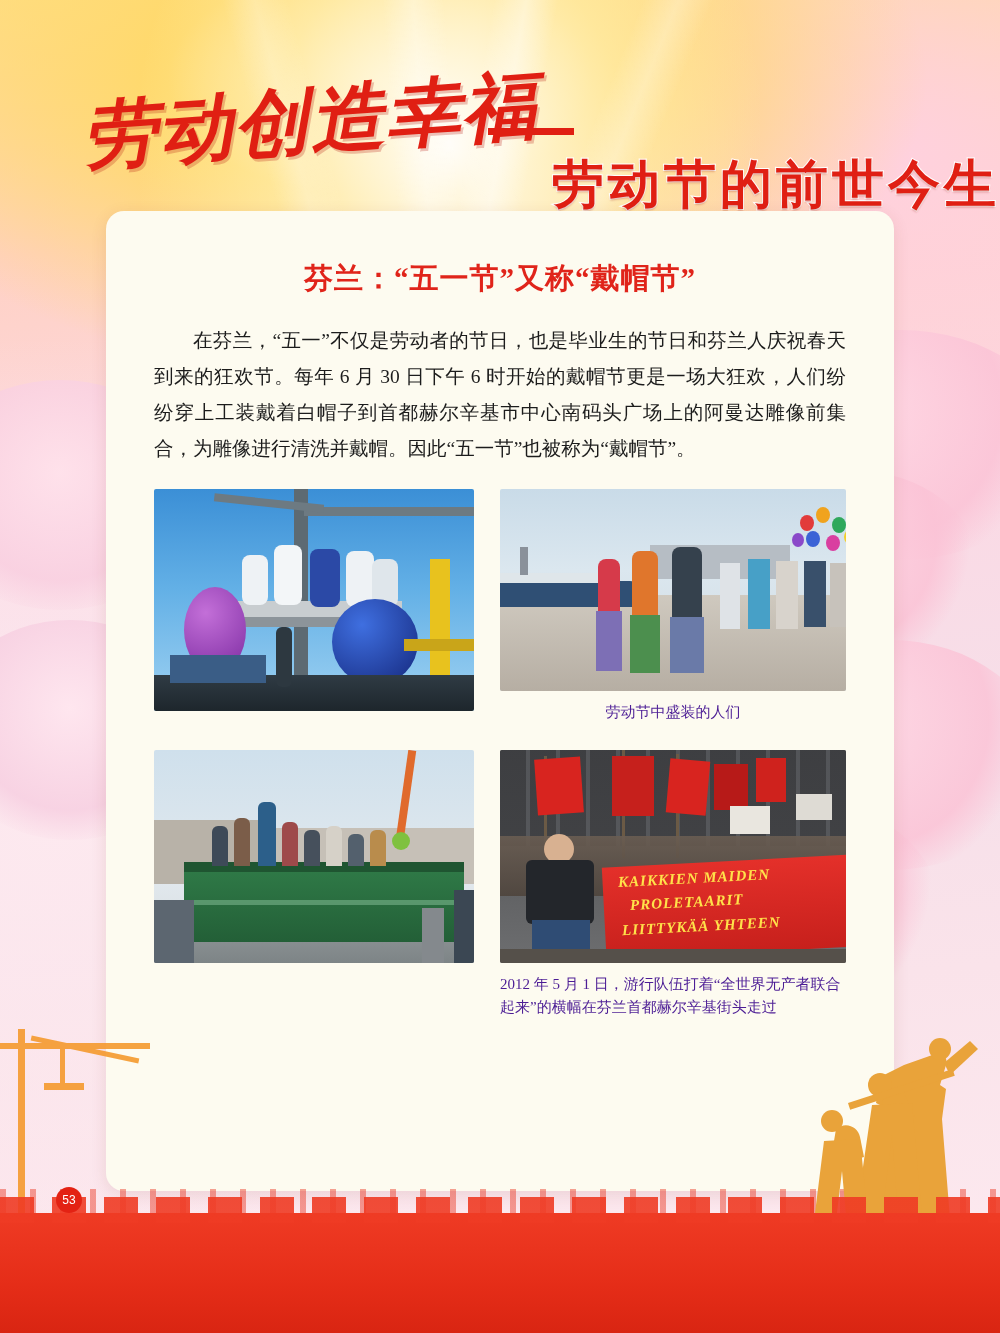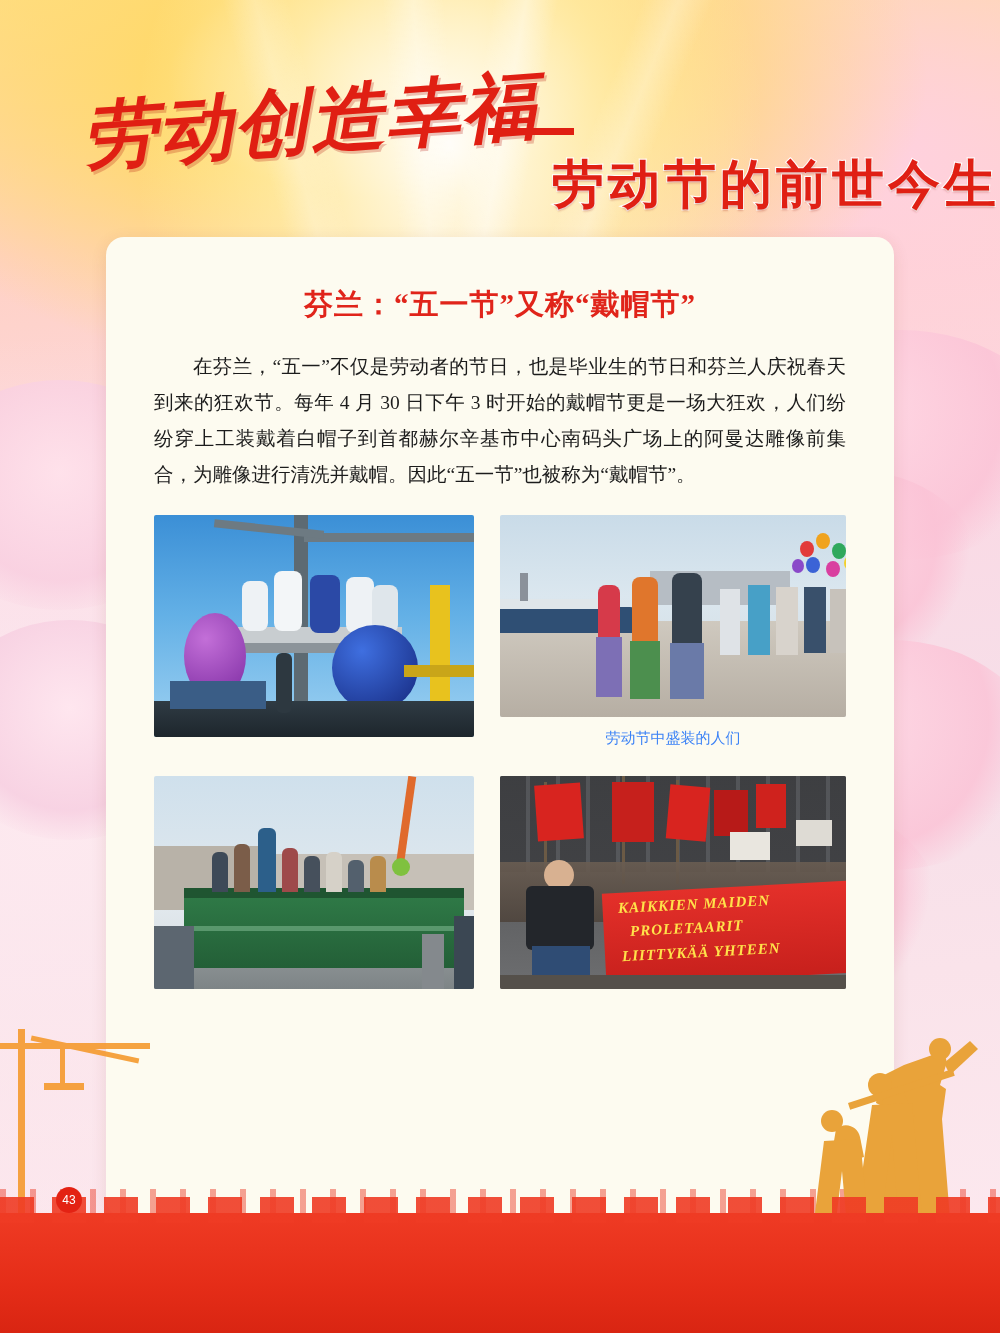--- a/index.html
+++ b/index.html
@@ -150,21 +150,21 @@
   }
   .title-right-2 {
     left: 552px; top: 92px;
     font-size: 52px;
     letter-spacing: 4px;
   }
 
   
   .card {
     position: absolute;
-    left: 106px; top: 237px;
+    left: 106px; top: 211px;
     width: 788px; height: 980px;
     background: #fdfbf0;
     border-radius: 18px;
     box-shadow: 0 4px 16px rgba(120,60,40,.12);
   }
   .section-title {
     margin: 48px 0 0 0;
     text-align: center;
     font-family: "Liberation Serif", serif;
     font-size: 29px;
@@ -188,21 +188,21 @@
     display: grid;
     grid-template-columns: 320px 1fr;
     column-gap: 26px;
   }
   .fig { margin: 0; }
   .fig-caption {
     margin: 10px 0 0 0;
     font-family: "Liberation Serif", serif;
     font-size: 15px;
     line-height: 23px;
-    color: #3b82f6;
+    color: #4c1d95;
     text-align: left;
   }
   .fig-caption.center { text-align: center; }
   .photo {
     width: 100%;
     border-radius: 2px;
     overflow: hidden;
     position: relative;
   }
   .ph1 { height: 222px; }
@@ -253,21 +253,21 @@
   <div class="cloud c6"></div>
 
   <div class="header">
     <div class="title-calli">劳动创造幸福</div>
     <div class="title-dash"></div>
     <div class="title-right-2">劳动节的前世今生</div>
   </div>
 
   <div class="card">
     <h2 class="section-title">芬兰：“五一节”又称“戴帽节”</h2>
-    <p class="body-text">在芬兰，“五一”不仅是劳动者的节日，也是毕业生的节日和芬兰人庆祝春天到来的狂欢节。每年 4 月 30 日下午 3 时开始的戴帽节更是一场大狂欢，人们纷纷穿上工装戴着白帽子到首都赫尔辛基市中心南码头广场上的阿曼达雕像前集合，为雕像进行清洗并戴帽。因此“五一节”也被称为“戴帽节”。</p>
+    <p class="body-text">在芬兰，“五一”不仅是劳动者的节日，也是毕业生的节日和芬兰人庆祝春天到来的狂欢节。每年 6 月 30 日下午 6 时开始的戴帽节更是一场大狂欢，人们纷纷穿上工装戴着白帽子到首都赫尔辛基市中心南码头广场上的阿曼达雕像前集合，为雕像进行清洗并戴帽。因此“五一节”也被称为“戴帽节”。</p>
 
     <div class="fig-grid first">
 
       <figure class="fig">
         <div class="photo ph1">
           <div class="sky-blue"></div>
 
           <div class="rect" style="left:140px;top:0;width:14px;height:222px;background:#5d6a72;"></div>
           <div class="rect" style="left:150px;top:18px;width:170px;height:9px;background:#6d7a82;"></div>
           <div class="rect" style="left:60px;top:10px;width:110px;height:8px;background:#6d7a82;transform:rotate(6deg);"></div>
@@ -384,20 +384,21 @@
           <div class="rect" style="left:26px;top:110px;width:68px;height:64px;background:#23262b;border-radius:6px;"></div>
           <div class="rect" style="left:32px;top:170px;width:58px;height:43px;background:#2f4c74;"></div>
 
           <div class="banner-red" style="left:104px;top:110px;width:290px;height:92px;"></div>
           <div class="banner-text" style="left:118px;top:118px;">KAIKKIEN MAIDEN</div>
           <div class="banner-text" style="left:130px;top:142px;">PROLETAARIT</div>
           <div class="banner-text" style="left:122px;top:166px;">LIITTYKÄÄ YHTEEN</div>
 
           <div class="rect" style="left:0;bottom:0;width:100%;height:14px;background:#55504a;"></div>
         </div>
+        <figcaption class="fig-caption">2012 年 5 月 1 日，游行队伍打着“全世界无产者联合起来”的横幅在芬兰首都赫尔辛基街头走过</figcaption>
       </figure>
     </div>
   </div>
 
   <div class="silhouette-strip"></div>
 
   <div class="crane-left">
     <div class="arm" style="left:18px;top:0;width:7px;height:200px;"></div>
     <div class="arm" style="left:0;top:14px;width:150px;height:6px;"></div>
     <div class="arm" style="left:30px;top:18px;width:110px;height:5px;transform:rotate(12deg);"></div>
@@ -417,15 +418,15 @@
         <path d="M84 72 l-16 110 26 0 10 -80 6 80 24 0 -10 -112 z"></path>
         <path d="M48 96 c10 -8 22 -2 24 8 l4 20 -14 4 -6 -14 -12 6 z"></path>
         <circle cx="44" cy="88" r="11"></circle>
         <path d="M36 108 l-12 96 22 0 8 -66 6 66 22 0 -10 -98 z"></path>
         <rect x="60" y="70" width="110" height="7" transform="rotate(-18 60 70)"></rect>
       </g>
     </svg>
   </div>
 
   <div class="bottom-band"></div>
-  <div class="page-num">43</div>
+  <div class="page-num">53</div>
 
 </div>
 
 </body></html>

